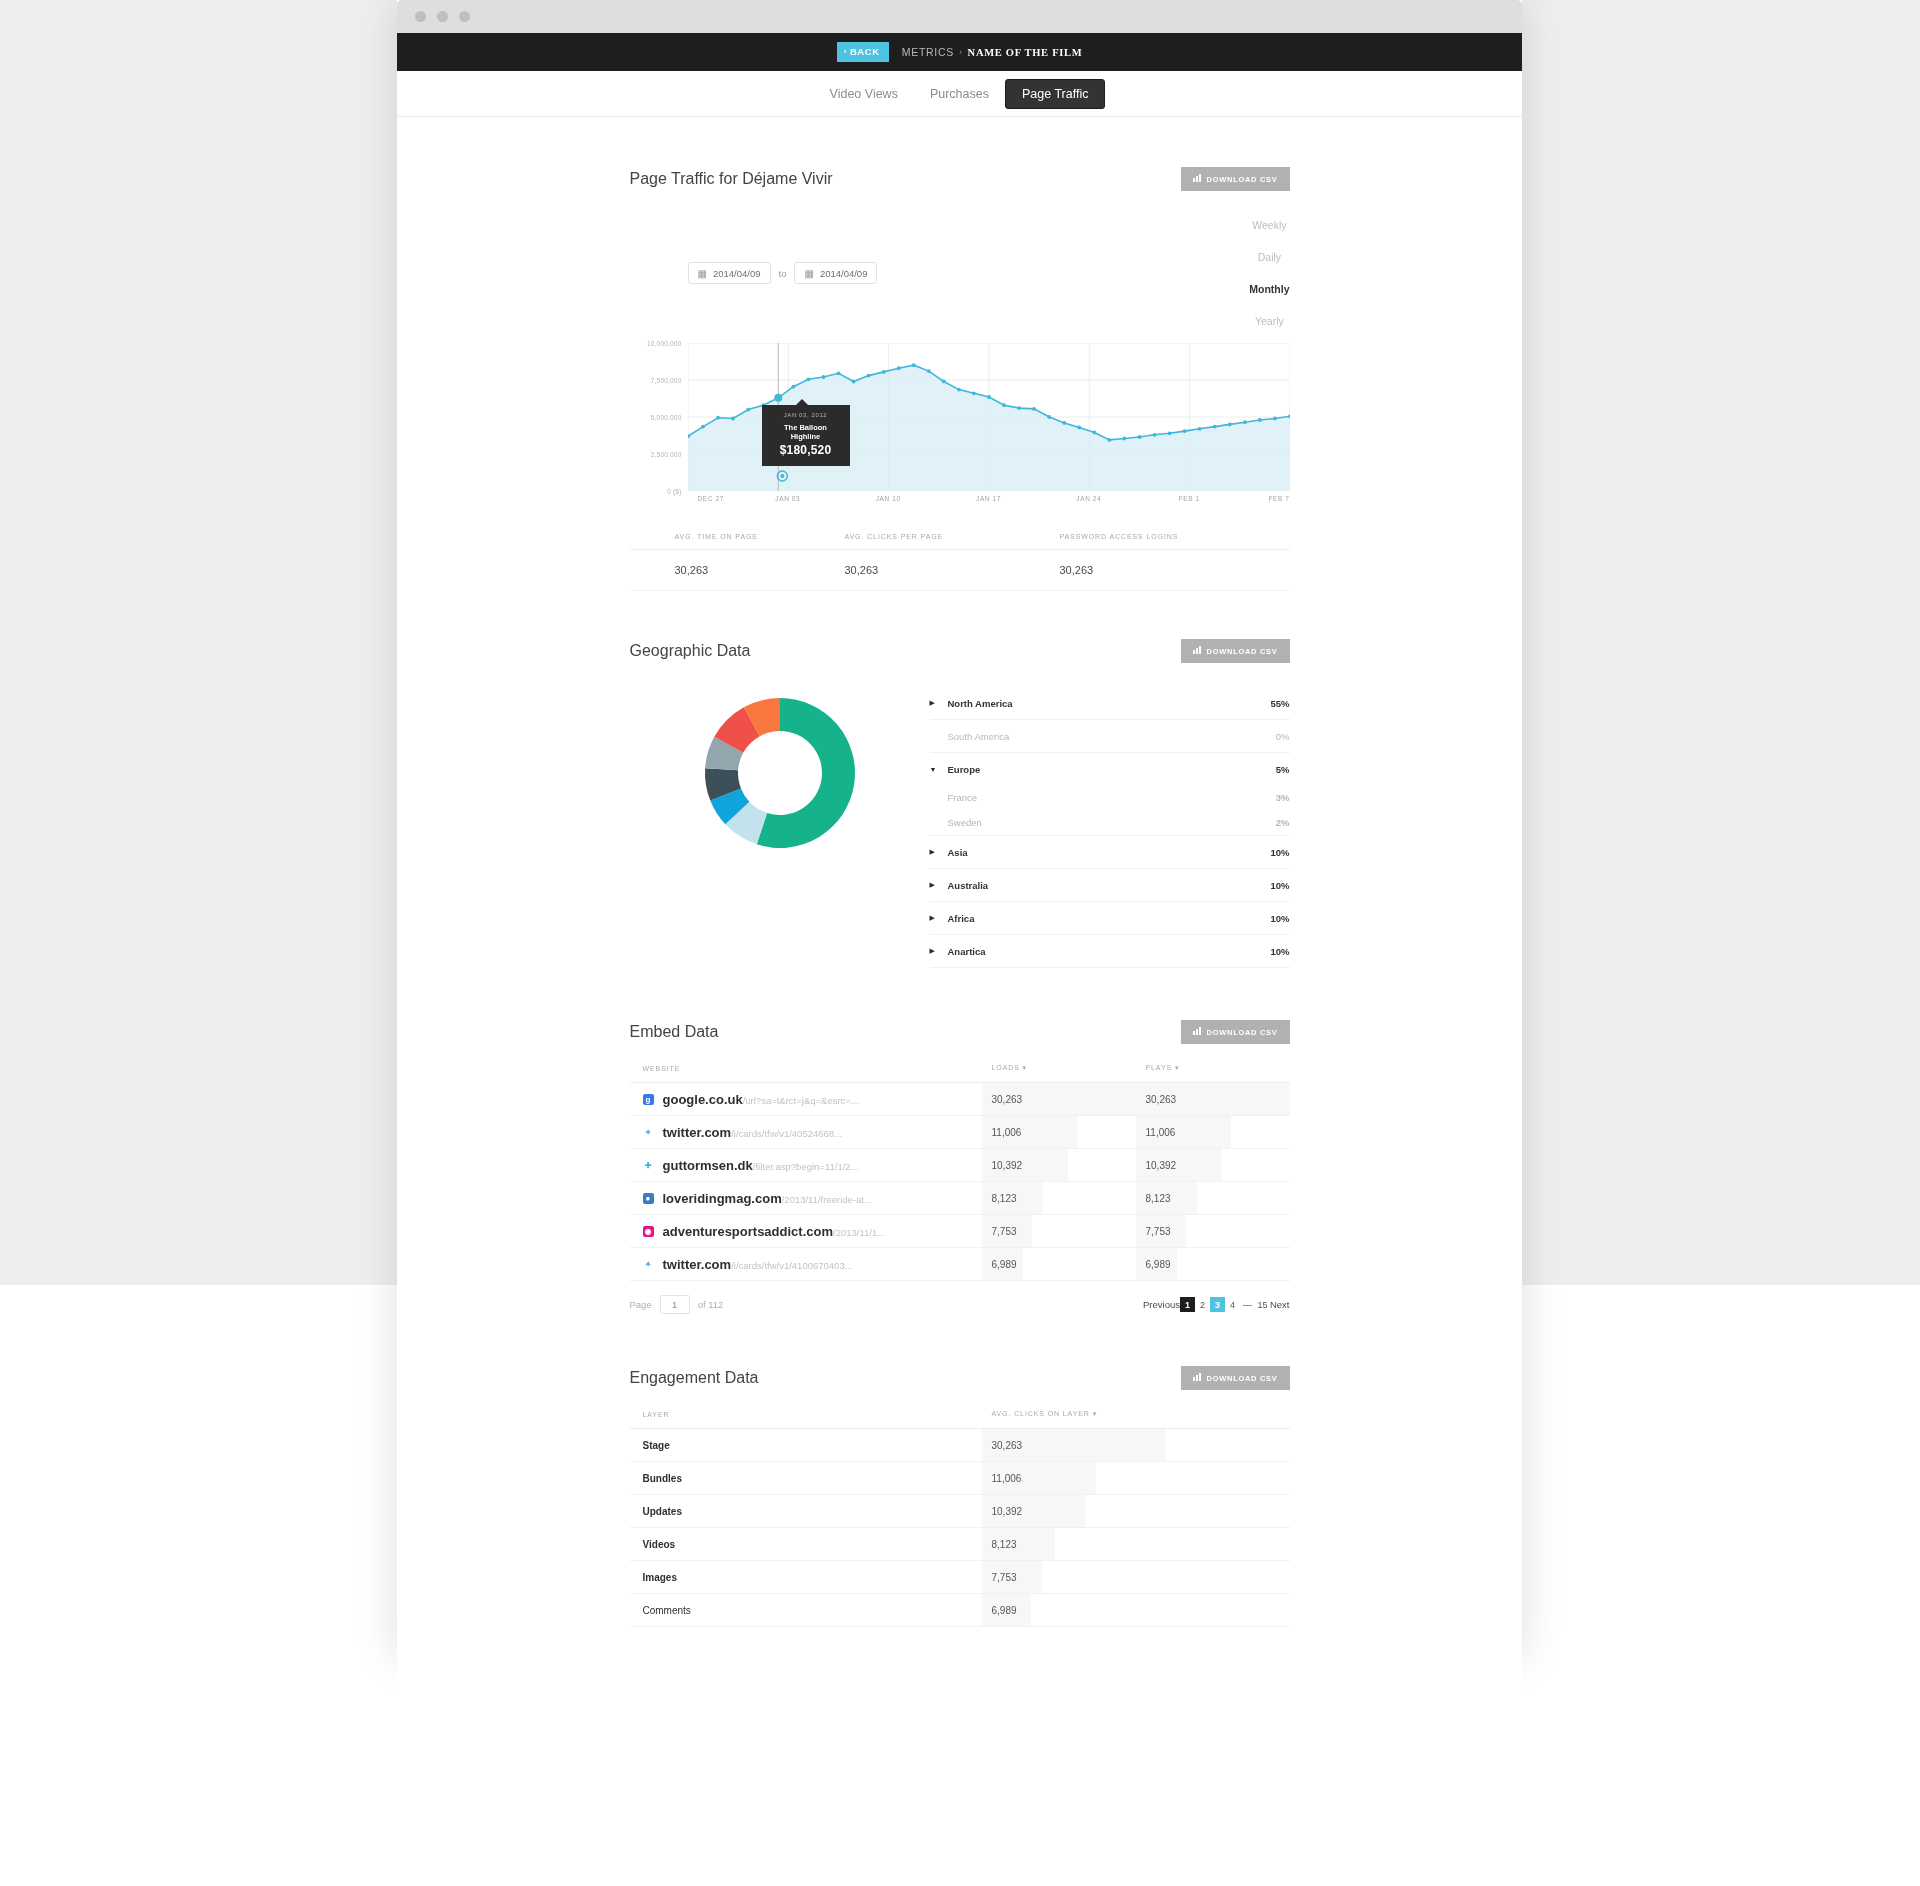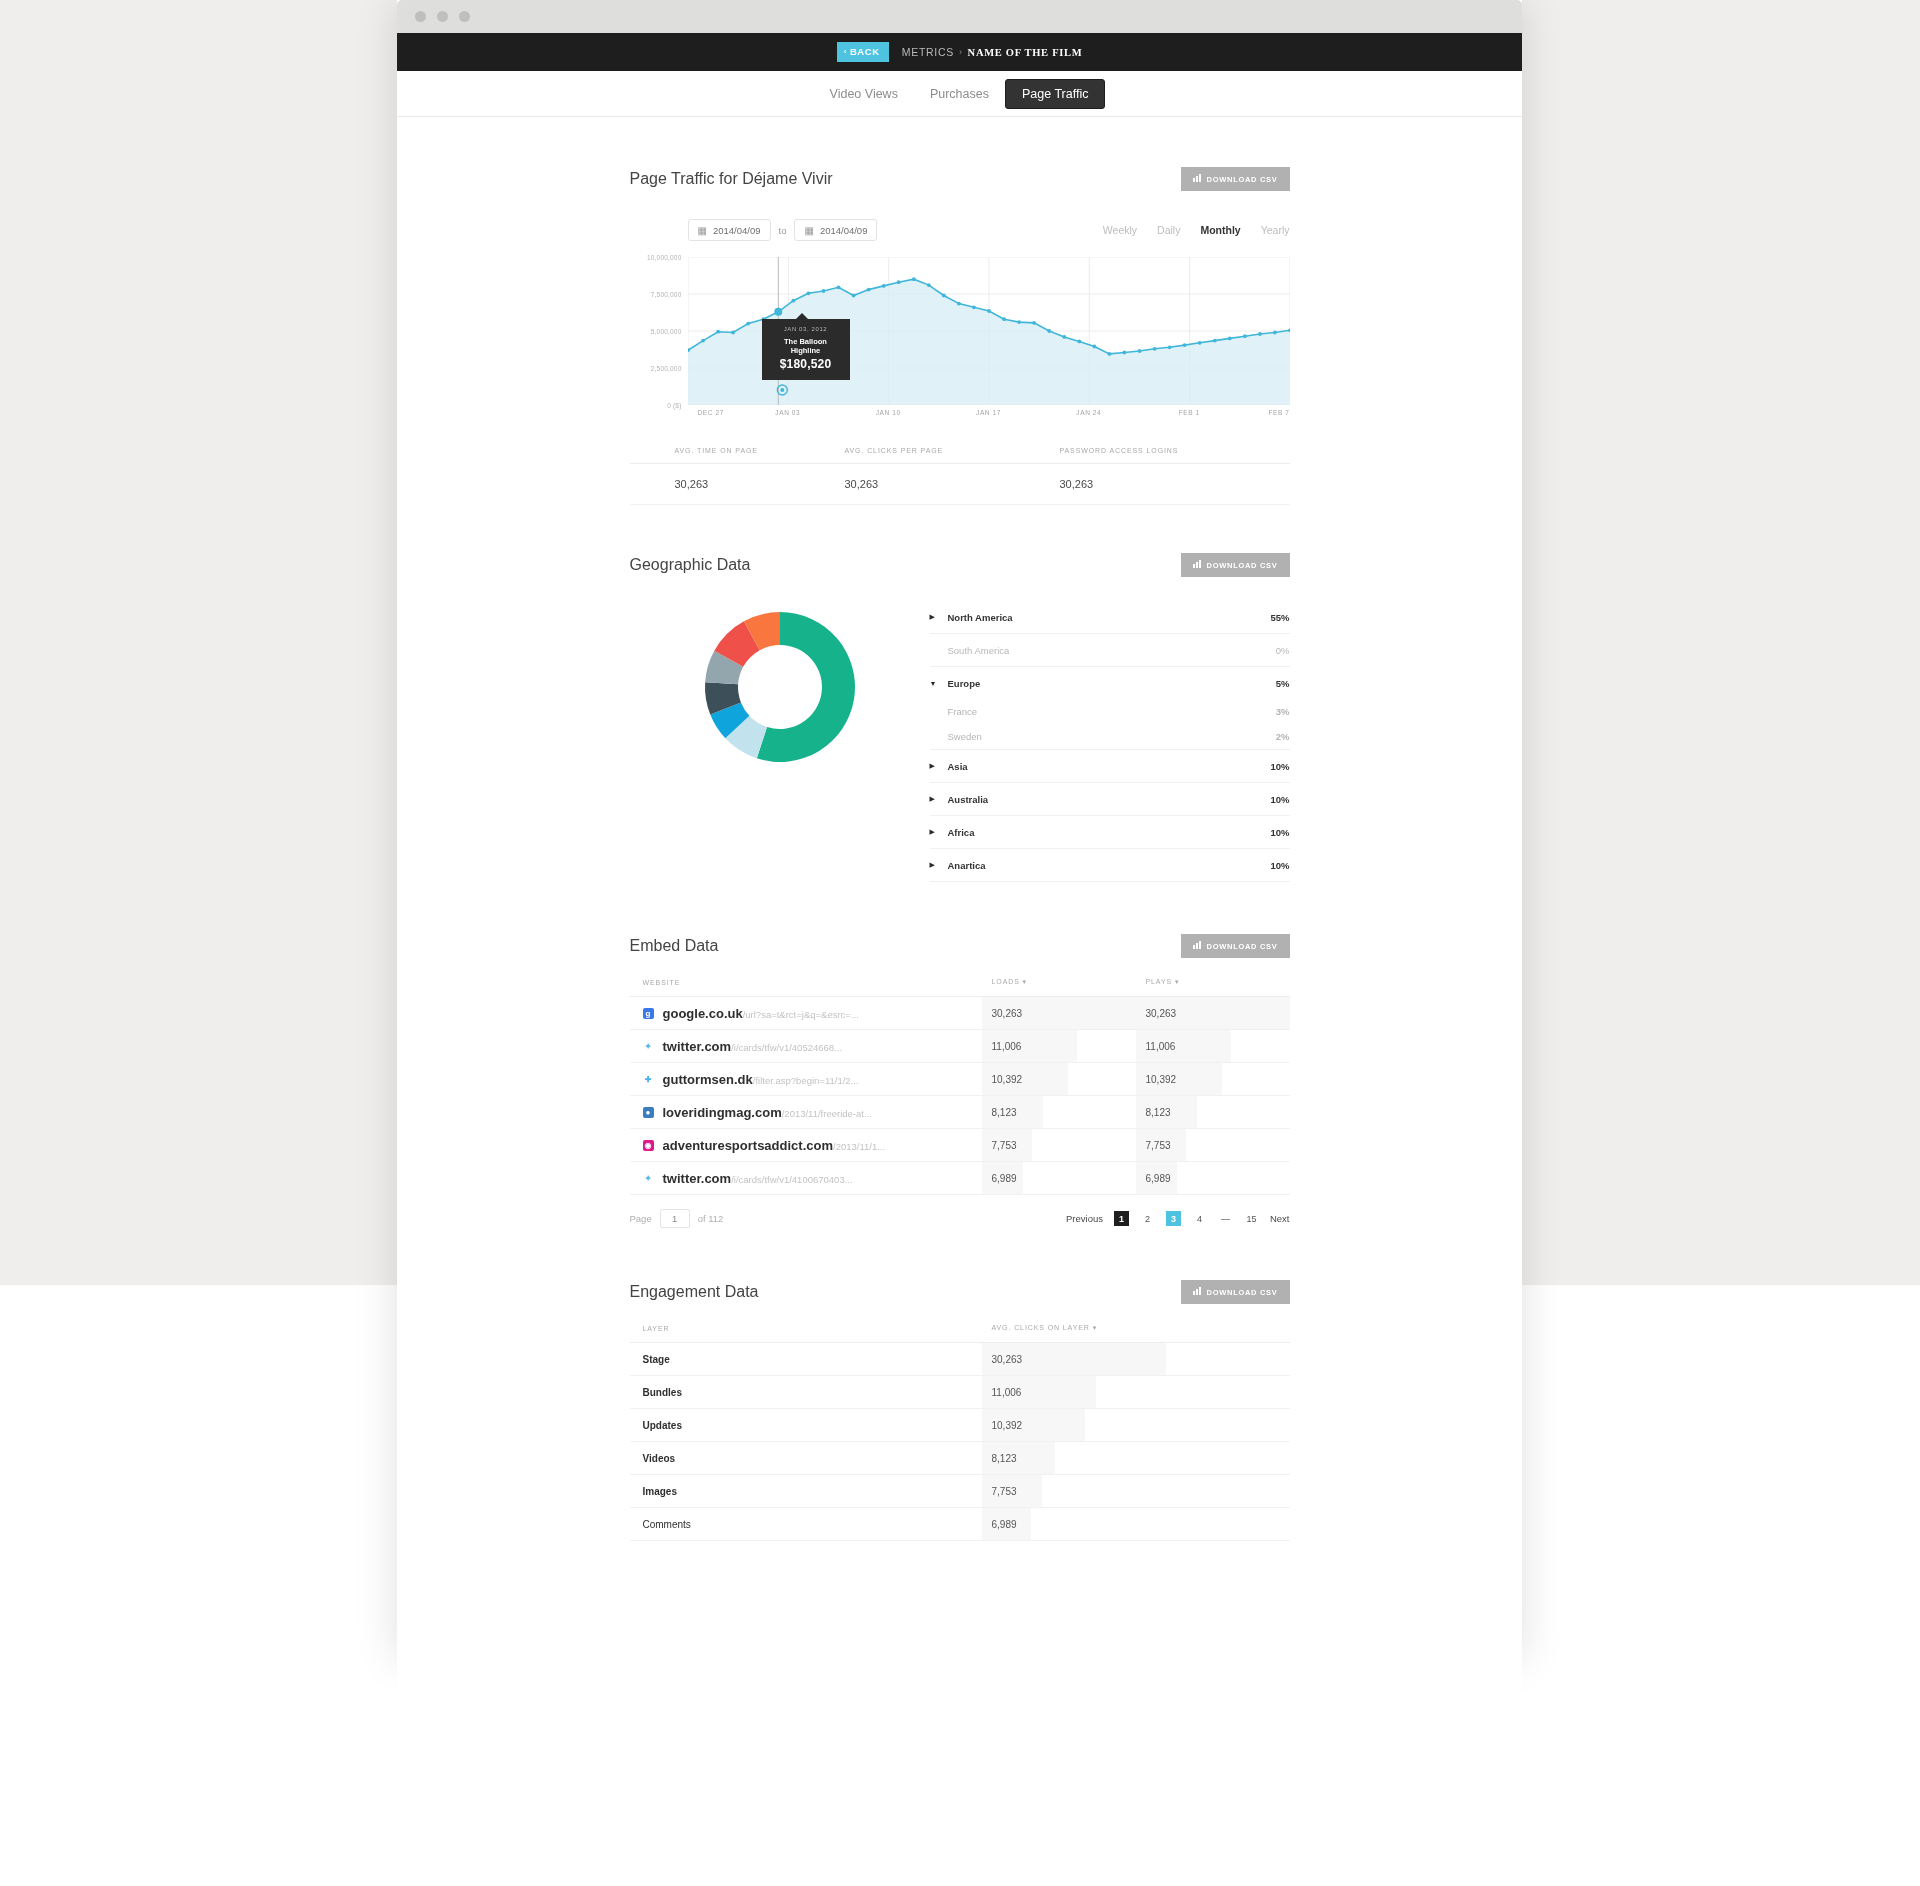--- a/index.html
+++ b/index.html
@@ -79,21 +79,21 @@
   .csv-ico { display:inline-block; }
 
   
   .ctrl-row { display:flex; align-items:center; margin-top:28px; }
   .date-box {
     border:1px solid #e3e3e3; border-radius:3px; height:22px; display:flex;
     align-items:center; gap:6px; padding:0 9px; font-size:9.5px; color:#6f6f6f; cursor:pointer;
   }
   .cal-ico { color:#9a9a9a; font-size:10px; }
   .to-lbl { font-size:9.5px; color:#9a9a9a; margin:0 8px; }
-  .gran { margin-left:auto; display:flex; gap:20px; align-items:center; }
+  .gran { margin-left:auto; display:flex; gap:20px; align-items:center;flex-direction:column; }
   .gran span { font-size:10.5px; color:#bdbdbd; cursor:pointer; }
   .gran span.active { color:#333; font-weight:700; }
 
   
   .chart-wrap { margin-top:16px; position:relative; height:170px; }
   .ylabels { position:absolute; left:0; top:0; width:52px; height:148px; }
   .ylabels div { position:absolute; right:0; font-size:6.5px; color:#b4b4b4; letter-spacing:0.2px; transform:translateY(-50%); }
   .plot { position:absolute; left:58px; right:0; top:0; height:148px; }
   .xlabels { position:absolute; left:58px; right:0; top:152px; height:14px; }
   .xlabels div { position:absolute; font-size:6.5px; color:#a4a4a4; letter-spacing:0.6px; transform:translateX(-50%); }
@@ -147,21 +147,21 @@
   .dom { color:#2f2f2f; font-weight:700; font-size:13px;}
   .path { color:#c3c3c3; font-weight:400; font-size:9.5px;}
   .numcell { position:relative; }
   .numcell .bar { position:absolute; left:0; top:0; bottom:0; background:#f7f7f7; }
   .numcell .v { position:relative; padding-left:10px; }
 
   
   .pager { display:flex; align-items:center; margin-top:14px; }
   .pg-left { display:flex; align-items:center; gap:8px; font-size:9.5px; color:#b0b0b0;}
   .pg-input { width:30px; height:19px; border:1px solid #e4e4e4; border-radius:2px; text-align:center; font-size:9.5px; color:#888; font-family:inherit; background:#fff;}
-  .pg-right { margin-left:auto; display:flex; align-items:center; gap:11px; font-size:9.5px; color:#555; }
+  .pg-right { margin-left:auto; display:flex; align-items:center; font-size:9.5px; color:#555; }
   .pg-num { width:15px;height:15px;display:flex;align-items:center;justify-content:center;font-size:9px; cursor:pointer;}
   .pg-num.dark { background:#1e1e1e; color:#fff; font-weight:700;}
   .pg-num.blue { background:#4ec3e0; color:#fff; font-weight:700;}
   .pg-prev, .pg-next { cursor:pointer; color:#4a4a4a; }
 </style>
 </head>
 <body>
 
 <div class="page-bg"></div>
 <div class="page-bg-lower"></div>

